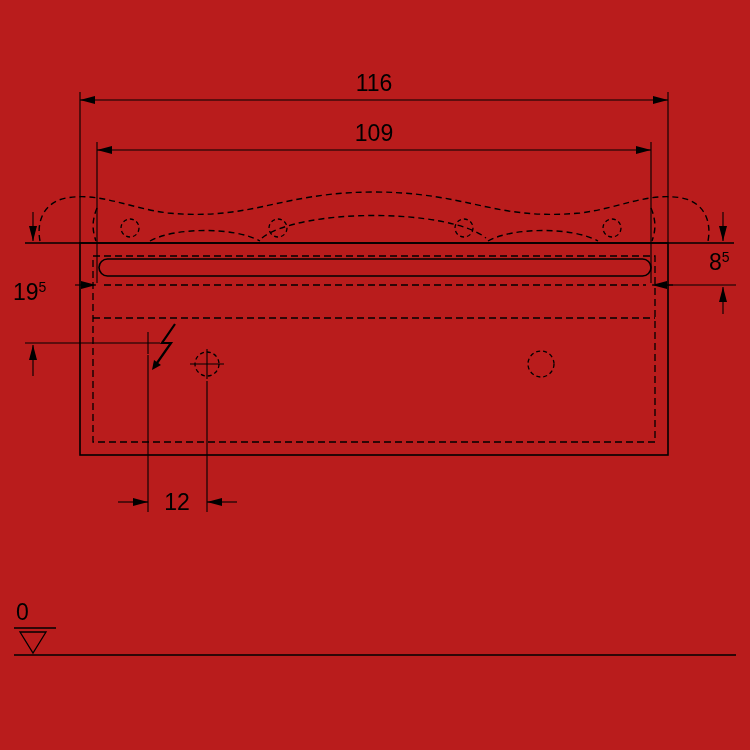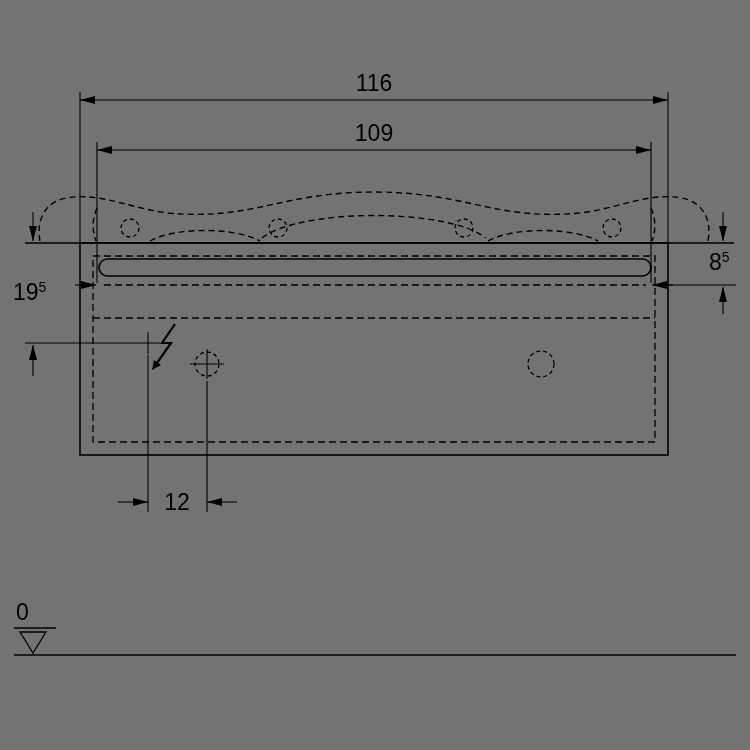--- a/index.html
+++ b/index.html
@@ -1,20 +1,20 @@
 <!DOCTYPE html>
 <html><head>
 <meta charset="utf-8">
 <style>
   html, body { margin: 0; padding: 0; background: #ffffff; }
   .canvas {
     position: relative;
     width: 750px;
     height: 750px;
-    background: #737373;
+    background: #b91c1c;
     font-family: "Liberation Sans", sans-serif;
   }
   svg { display: block; }
   text {
     font-family: "Liberation Sans", sans-serif;
     fill: #000000;
   }
   .dim-label { font-size: 23px; }
   .dim-sup   { font-size: 14px; }
   .solid-main   { stroke: #000000; stroke-width: 1.6; fill: none; }

